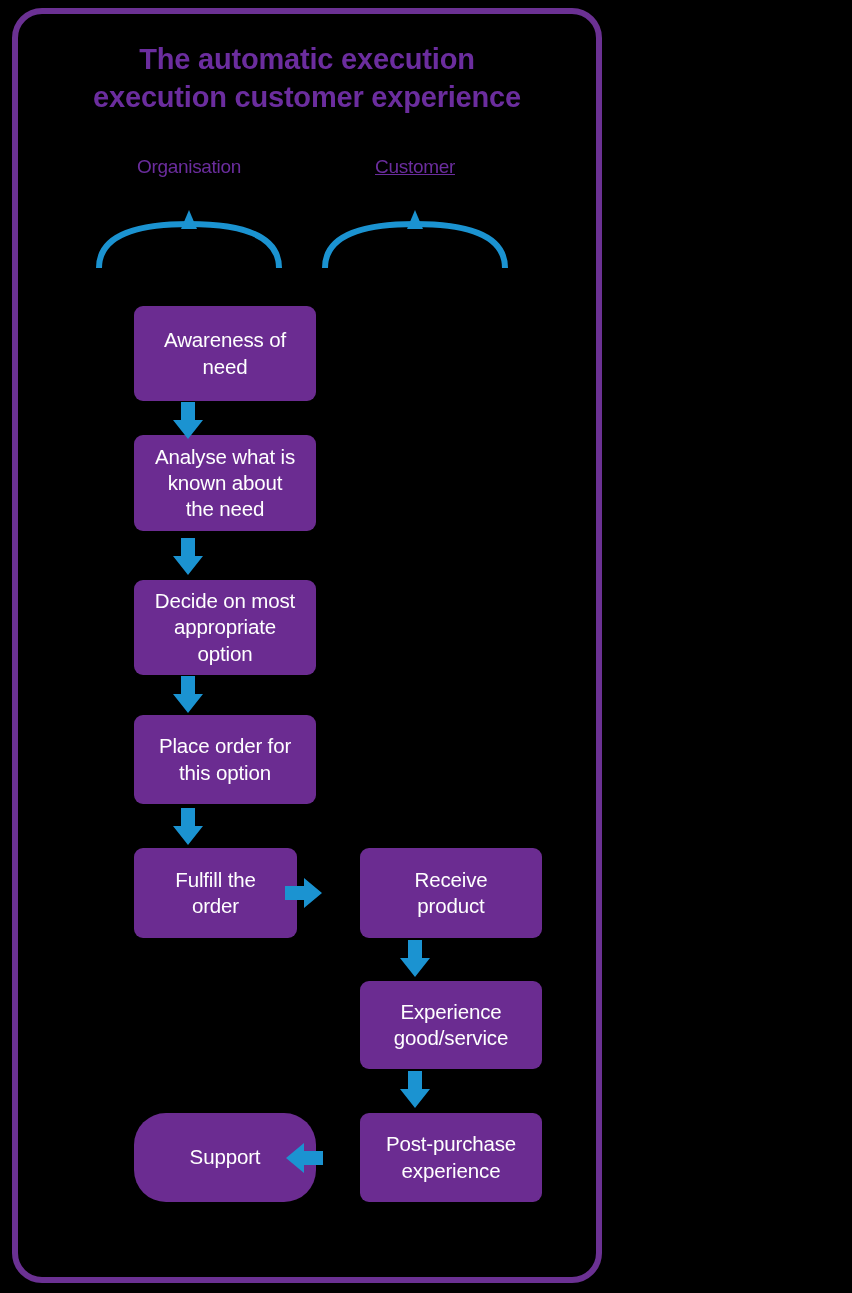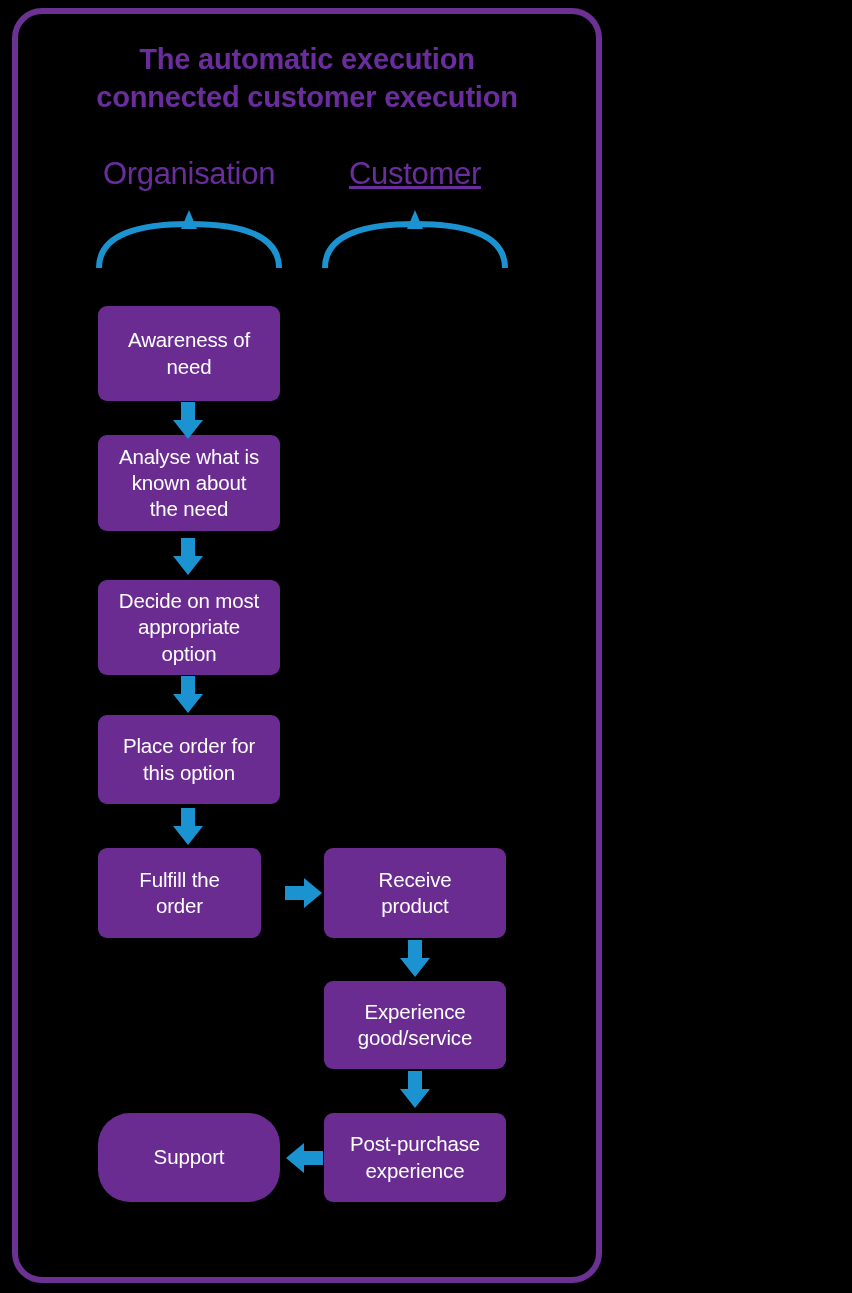--- a/index.html
+++ b/index.html
@@ -43,21 +43,21 @@
     font-weight: bold;
     line-height: 1.32;
     letter-spacing: -0.2px;
   }
   #diagram-title .line { display: block; }
 
   
   .col-header {
     position: absolute;
     color: #6B2D9E;
-    font-size: 31px;
+    font-size: 19px;
     font-weight: normal;
     text-align: center;
     white-space: nowrap;
     letter-spacing: -0.3px;
   }
   #col-header-organisation { left: 98px;  top: 156px; width: 182px; }
   #col-header-customer     { left: 324px; top: 156px; width: 182px; text-decoration: underline; }
 
   
   .brace { position: absolute; }
@@ -71,20 +71,21 @@
     border-radius: 9px;
     color: #FFFFFF;
     display: flex;
     align-items: center;
     justify-content: center;
     text-align: center;
     font-size: 20.5px;
     line-height: 1.28;
     padding: 4px 8px;
     letter-spacing: -0.15px;
+    margin-left: 36px;
   }
 
   
   #node-awareness        { left: 98px; top: 306px;  width: 182px; height: 95px; }
   #node-analyse          { left: 98px; top: 435px;  width: 182px; height: 96px; }
   #node-decide           { left: 98px; top: 580px;  width: 182px; height: 95px; }
   #node-place-order      { left: 98px; top: 715px;  width: 182px; height: 89px; }
   #node-fulfill          { left: 98px; top: 848px;  width: 163px; height: 90px; }
   #node-support          { left: 98px; top: 1113px; width: 182px; height: 89px; border-radius: 32px; }
 
@@ -107,21 +108,21 @@
 </style>
 </head>
 <body>
 
 <div id="canvas">
 
   <div id="outer-frame"></div>
 
   <div id="diagram-title">
     <span class="line">The automatic execution</span>
-    <span class="line">connected customer execution</span>
+    <span class="line">execution customer experience</span>
   </div>
 
   <div id="col-header-organisation" class="col-header">Organisation</div>
   <div id="col-header-customer" class="col-header">Customer</div>
 
   <svg id="brace-organisation" class="brace" width="186" height="62" viewBox="0 0 186 62">
     <path d="M3 58 C3 26, 40 14, 93 14 C146 14, 183 26, 183 58" fill="none" stroke="#1B93D1" stroke-width="6" stroke-linecap="butt"></path>
     <path d="M93 0 L101 19 L85 19 Z" fill="#1B93D1"></path>
   </svg>
 

